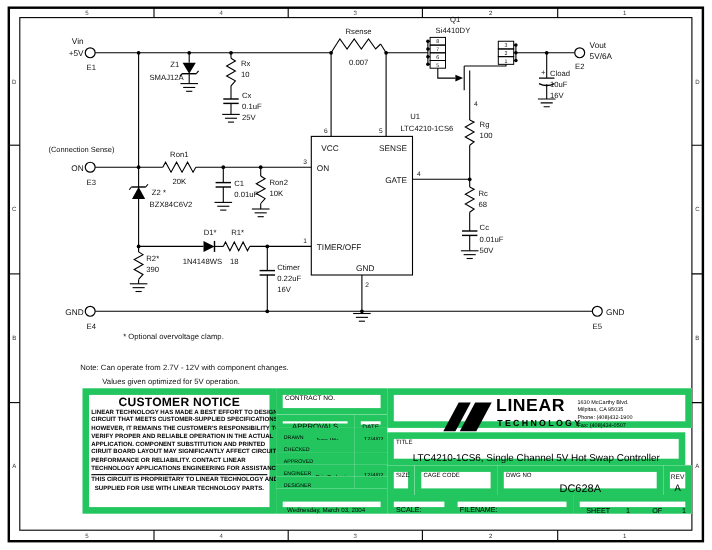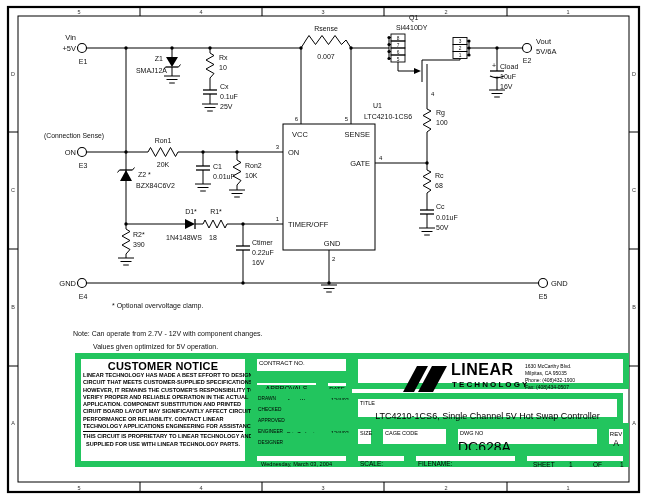--- a/index.html
+++ b/index.html
@@ -44,21 +44,21 @@
   .logo{left:277px;top:0;width:277px;height:36px;}
   .ltname{position:absolute;left:93px;top:2px;font-size:16px;font-weight:bold;letter-spacing:.5px;}
   .lttech{position:absolute;left:94px;top:21px;font-size:8px;font-weight:bold;letter-spacing:2.1px;text-align:right;}
   .addr{position:absolute;left:167px;top:4px;font-size:5px;line-height:7px;white-space:nowrap;}
   .ltmark{position:absolute;left:44px;top:5px;}
   .trow{left:277px;top:40px;width:271px;height:30px;padding-left:16px;}
   .ttext{position:absolute;left:0;right:0;top:12px;text-align:center;font-size:9px;}
   .size{left:277px;top:70px;width:25px;height:27px;}
   .cage{left:302px;top:70px;width:75px;height:27px;}
   .dwg{left:377px;top:70px;width:151px;height:27px;}
-  .dwgv{position:absolute;left:0;right:0;top:10px;text-align:left;font-size:14px;}
+  .dwgv{position:absolute;left:0;right:0;top:10px;text-align:center;font-size:10px;}
   .rev{left:528px;top:70px;width:26px;height:27px;text-align:center;}
   .revl{font-size:6px;margin-top:2px;}
   .revv{font-size:8.5px;margin-top:1px;}
   .scale{left:277px;top:97px;width:58px;height:17px;}
   .fname{left:335px;top:97px;width:111px;height:17px;}
   .sheet{left:446px;top:97px;width:108px;height:17px;font-size:6.5px;}
   .scale .lbl,.fname .lbl{font-size:6.5px;top:4px;}
   .sheet span{position:absolute;top:5px;}
   .sh1{left:6px;} .sh2{left:42px;} .sh3{left:66px;} .sh4{left:93px;}
 </style>

